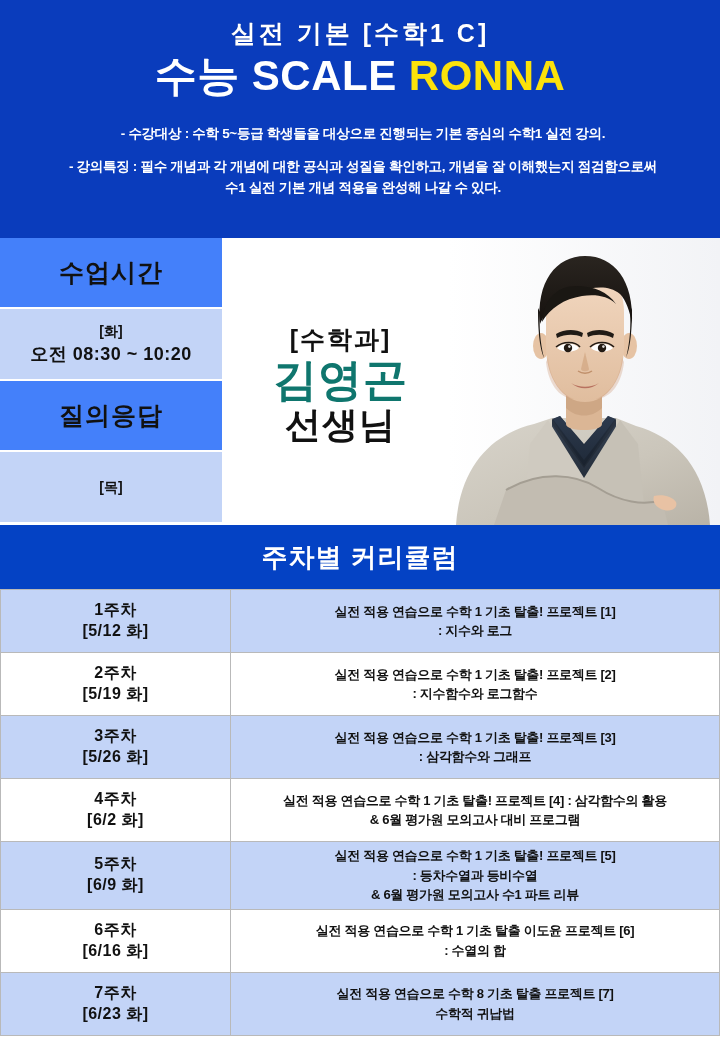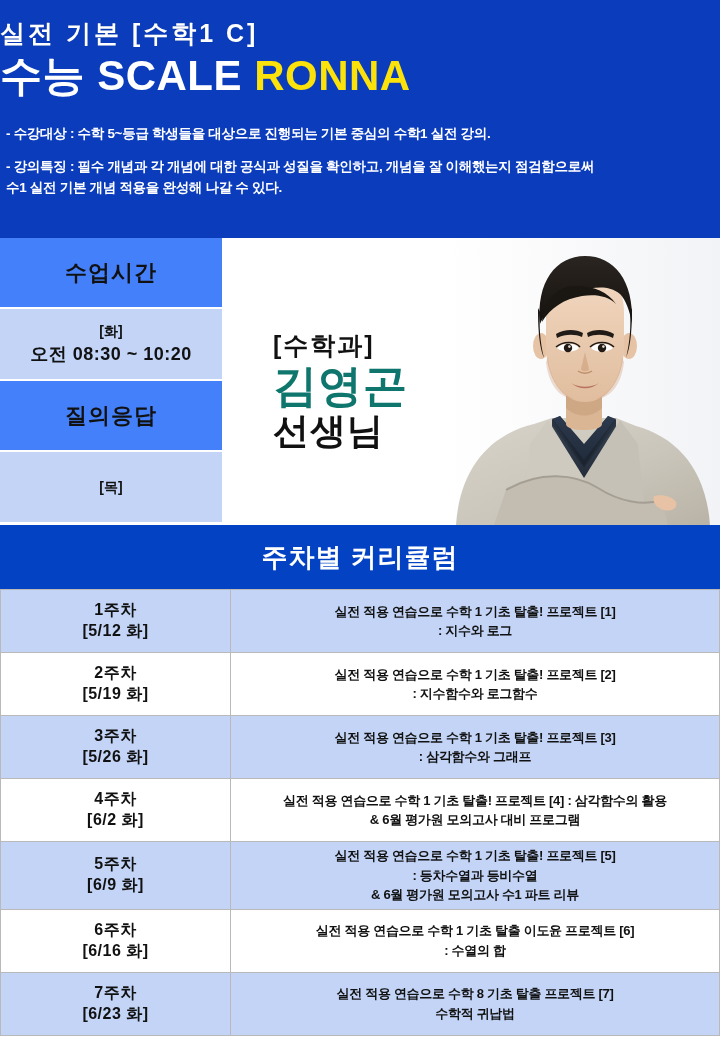--- a/index.html
+++ b/index.html
@@ -18,20 +18,21 @@
     background: #ffffff;
     box-sizing: border-box;
   }
 
   
   .hero {
     background: #0a3cbc;
     height: 238px;
     box-sizing: border-box;
     padding: 18px 0 0 0;
+    text-align: center;
     position: relative;
   }
   .hero-subtitle {
     color: #ffffff;
     font-size: 25px;
     font-weight: 700;
     letter-spacing: 3px;
     line-height: 1.2;
     text-shadow: 0 0 1px rgba(0,0,0,0.25);
   }
@@ -73,21 +74,21 @@
     width: 225px;
     flex: 0 0 225px;
     display: flex;
     flex-direction: column;
     border-right: 3px solid #ffffff;
     box-sizing: border-box;
   }
   .sched-head {
     background: #4480fa;
     color: #111111;
-    font-size: 22px;
+    font-size: 25px;
     font-weight: 700;
     letter-spacing: 1px;
     height: 71px;
     display: flex;
     align-items: center;
     justify-content: center;
     border-bottom: 2px solid #ffffff;
     box-sizing: border-box;
   }
   .sched-cell {
@@ -114,22 +115,22 @@
 
   .teacher {
     flex: 1 1 auto;
     background: #ffffff;
     position: relative;
     overflow: hidden;
   }
   .teacher-name-block {
     position: absolute;
     left: 48px;
-    top: 92px;
-    text-align: left;
+    top: 86px;
+    text-align: center;
     z-index: 3;
   }
   .teacher-dept {
     font-size: 25px;
     font-weight: 700;
     color: #111111;
     letter-spacing: 2px;
     line-height: 1.25;
     text-shadow: 1px 1px 0 rgba(255,255,255,0.9);
   }

